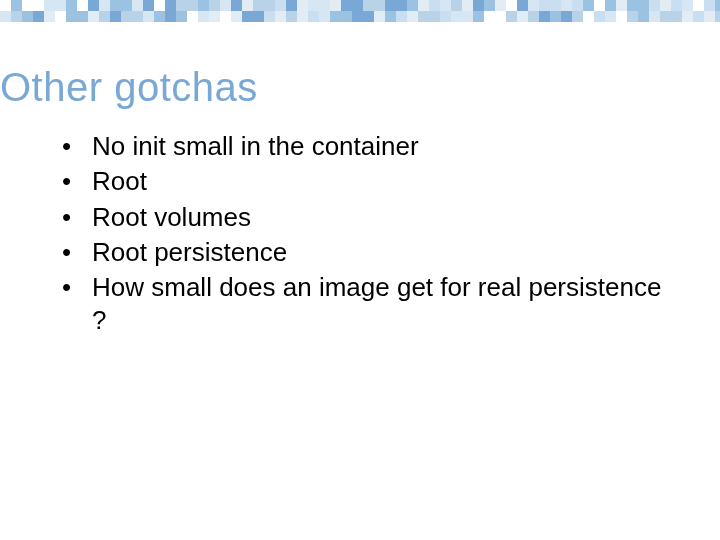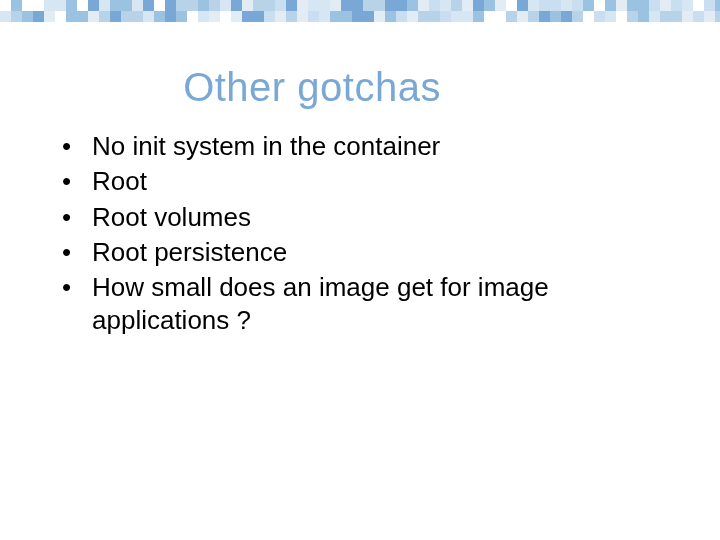--- a/index.html
+++ b/index.html
@@ -32,21 +32,20 @@
     flex: 0 0 auto;
     width: 11px;
     height: 11px;
   }
 
   .title {
     position: absolute;
     top: 38px;
     left: 0;
     width: 624px;
-    text-align: center;
     font-size: 40px;
     color: #7aa8d6;
     font-weight: 400;
     letter-spacing: 0.5px;
   }
 
   .bullets {
     position: absolute;
     top: 130px;
     left: 50px;
@@ -213,20 +212,20 @@
         <div class="cell" style="background: rgb(226, 236, 245);"></div>
         <div class="cell" style="background: rgb(201, 222, 240);"></div>
         <div class="cell" style="background: rgb(226, 236, 245);"></div>
         <div class="cell" style="background: rgb(184, 211, 232);"></div>
       </div>
     </div>
 
   <h1 class="title">Other gotchas</h1>
 
   <ul class="bullets">
-    <li>No init system in the container</li>
+    <li>No init small in the container</li>
     <li>Root</li>
     <li>Root volumes</li>
     <li>Root persistence</li>
-    <li>How small does an image get for image applications ?</li>
+    <li>How small does an image get for real persistence ?</li>
   </ul>
 
 </div>
 
 </body></html>

